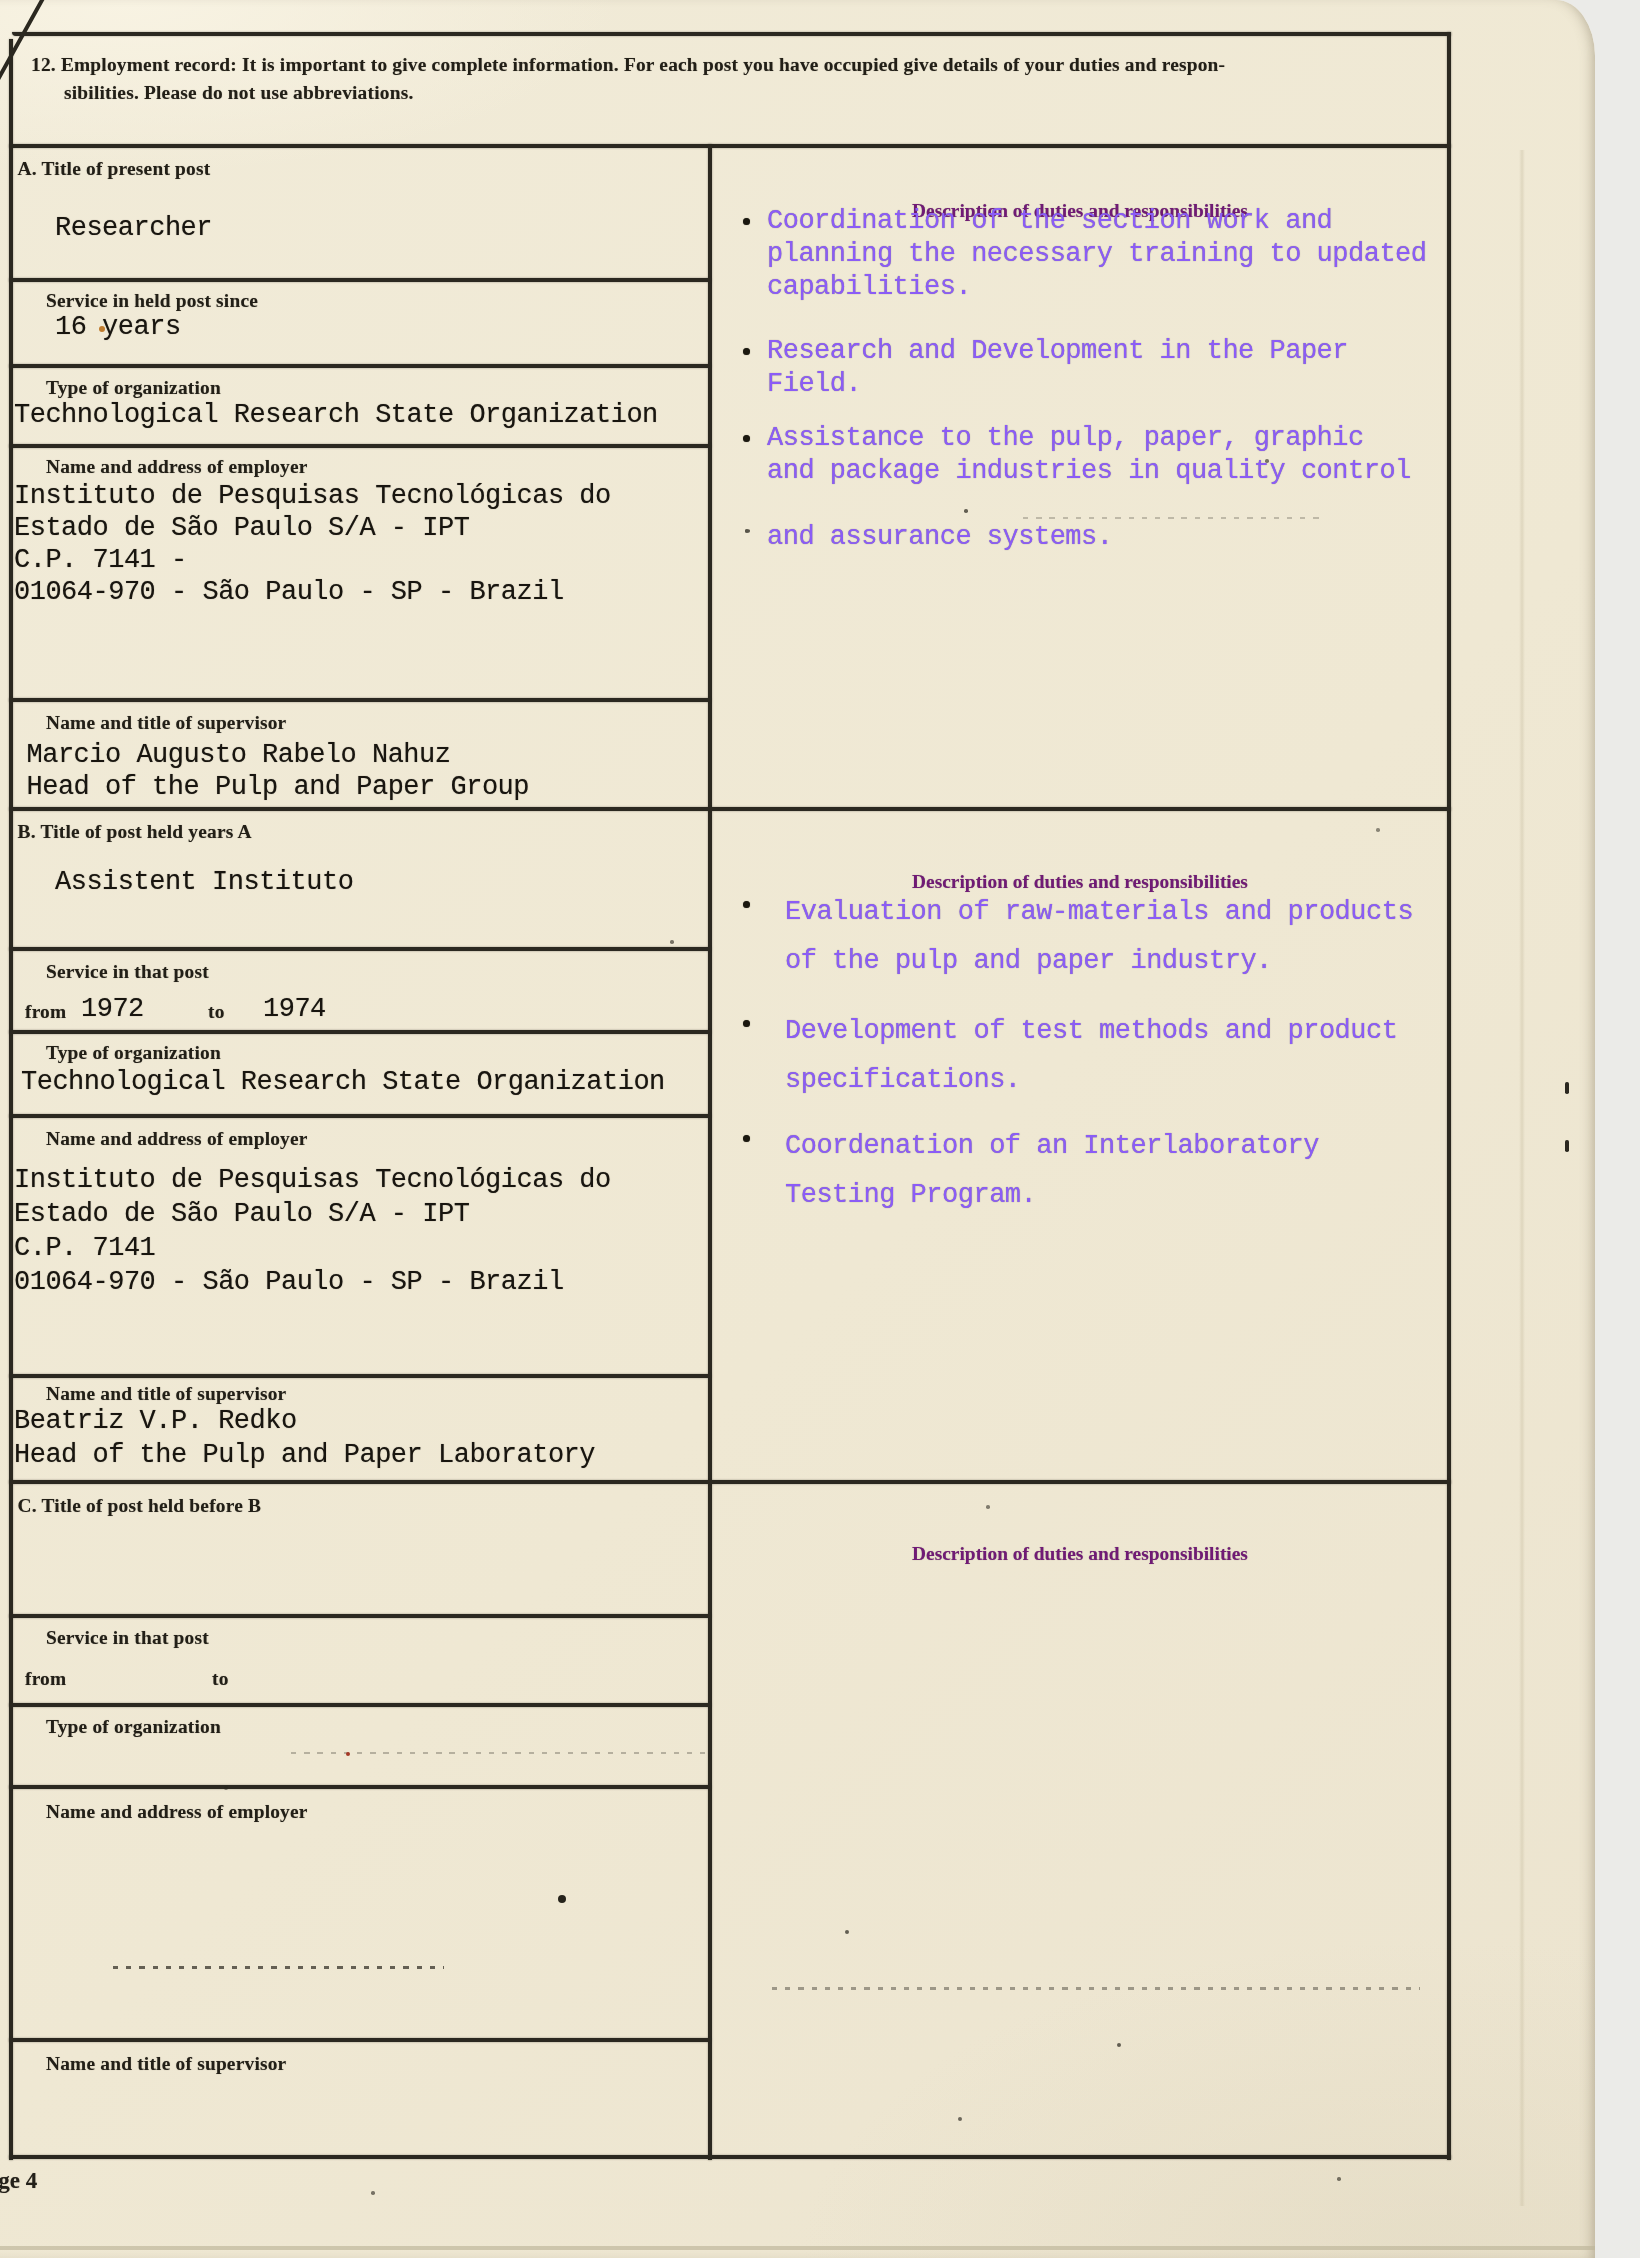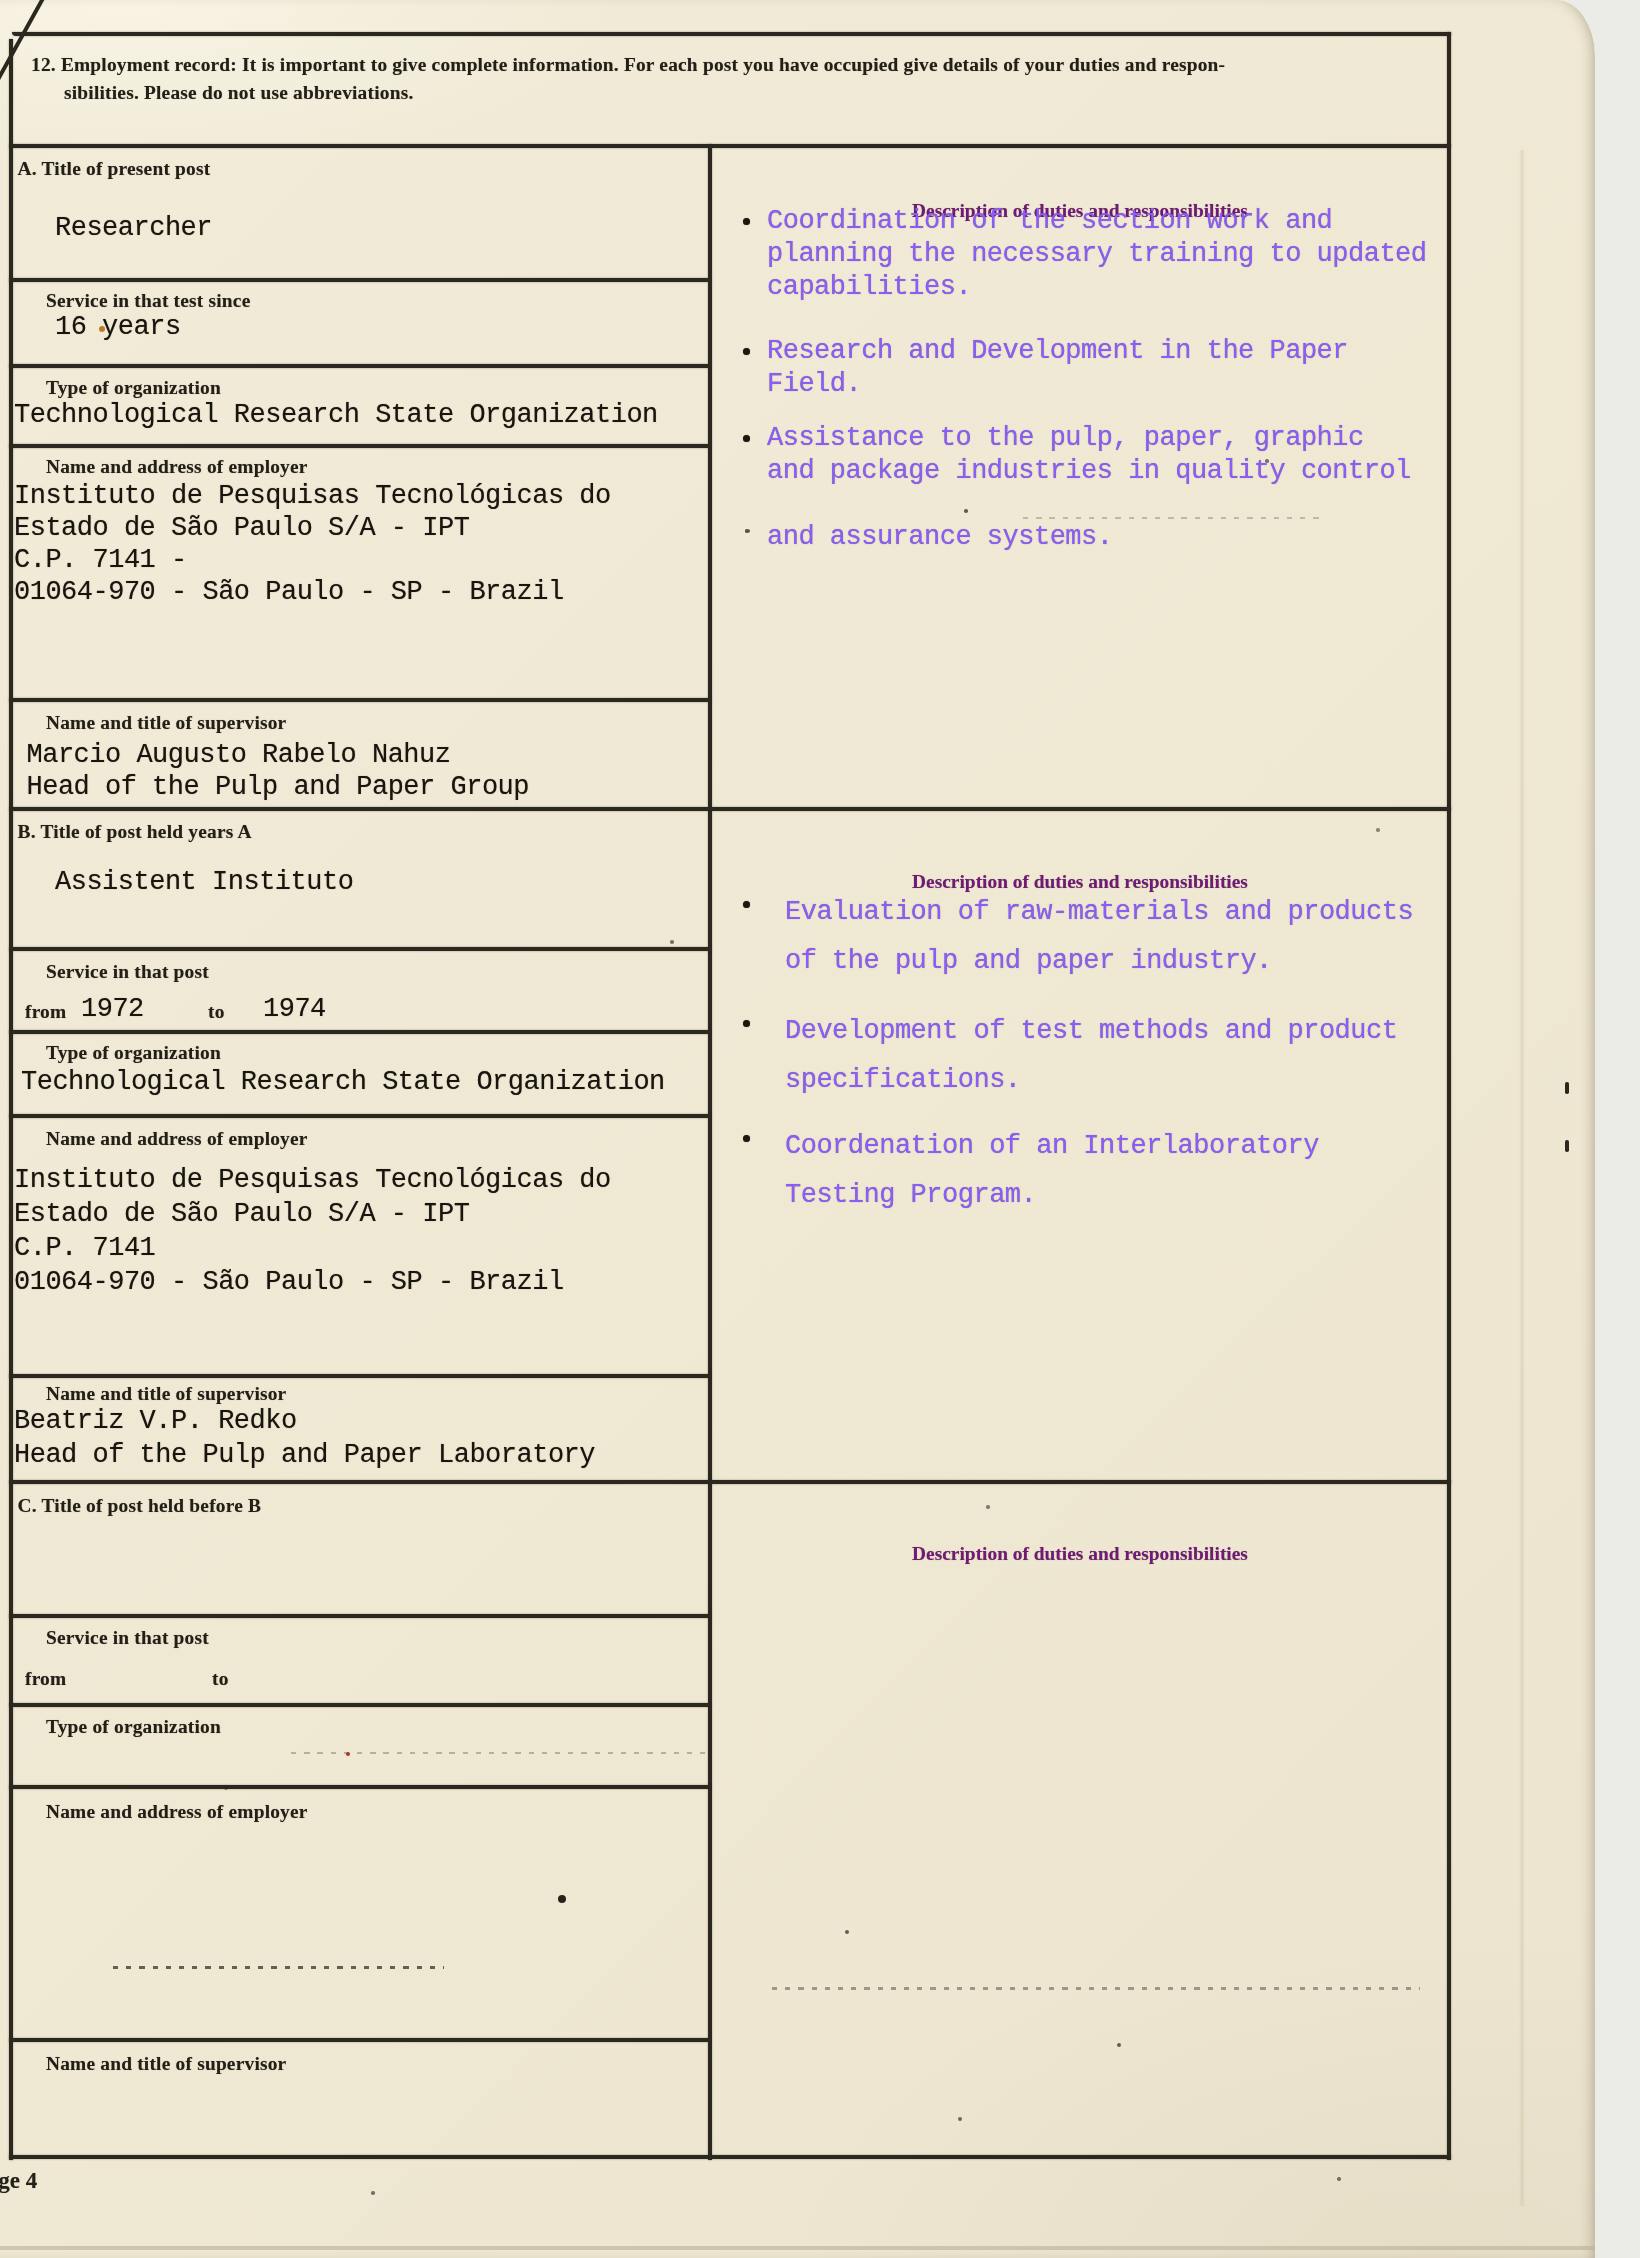--- a/index.html
+++ b/index.html
@@ -74,21 +74,21 @@
   <div class="bline" style="left:8.8px;top:1703px;width:702px;height:3.5px;"></div>
   <div class="bline" style="left:8.8px;top:1785px;width:702px;height:3.5px;"></div>
   <div class="bline" style="left:8.8px;top:2038px;width:702px;height:3.5px;"></div>
 
   <div class="lbl" style="left:31px;top:53px;">12. Employment record:  It is important to give complete information. For each post you have occupied give details of your duties and respon-</div>
   <div class="lbl" style="left:64px;top:81px;">sibilities. Please do not use abbreviations.</div>
 
   <div class="lbl" style="left:17.6px;top:157px;">A. Title of present post</div>
   <div class="tw" style="left:55px;top:212px;">Researcher</div>
 
-  <div class="lbl" style="left:46px;top:289px;">Service in that test since</div>
+  <div class="lbl" style="left:46px;top:289px;">Service in held post since</div>
   <div class="tw" style="left:55px;top:311px;">16 years</div>
 
   <div class="lbl" style="left:46px;top:376px;">Type of organization</div>
   <div class="tw" style="left:14px;top:399px;">Technological Research State Organization</div>
 
   <div class="lbl" style="left:46px;top:455px;">Name and address of employer</div>
   <div class="tw" style="left:14px;top:480px;">Instituto de Pesquisas Tecnológicas do
 Estado de São Paulo S/A - IPT
 C.P. 7141 -
 01064-970 - São Paulo - SP - Brazil</div>

